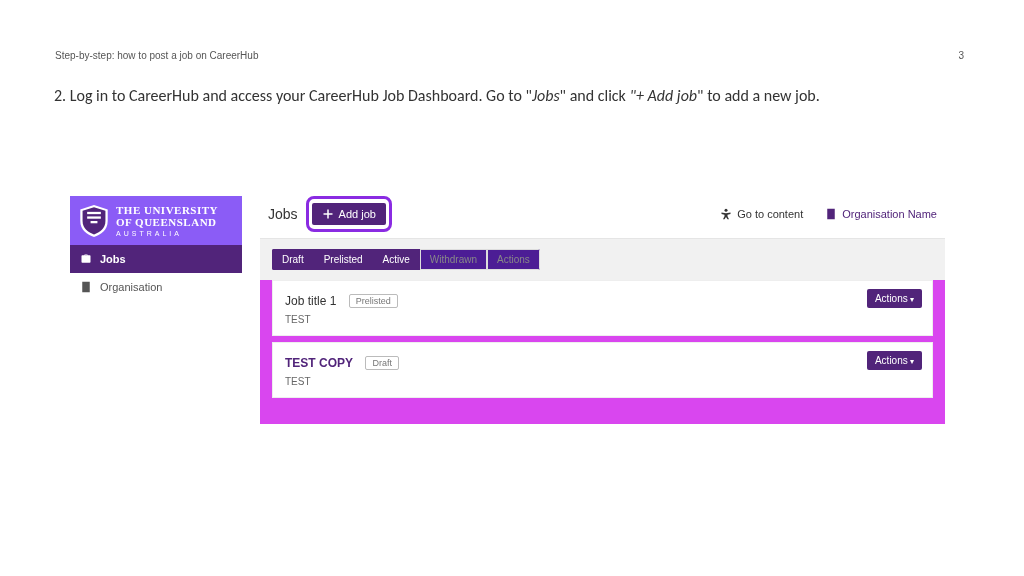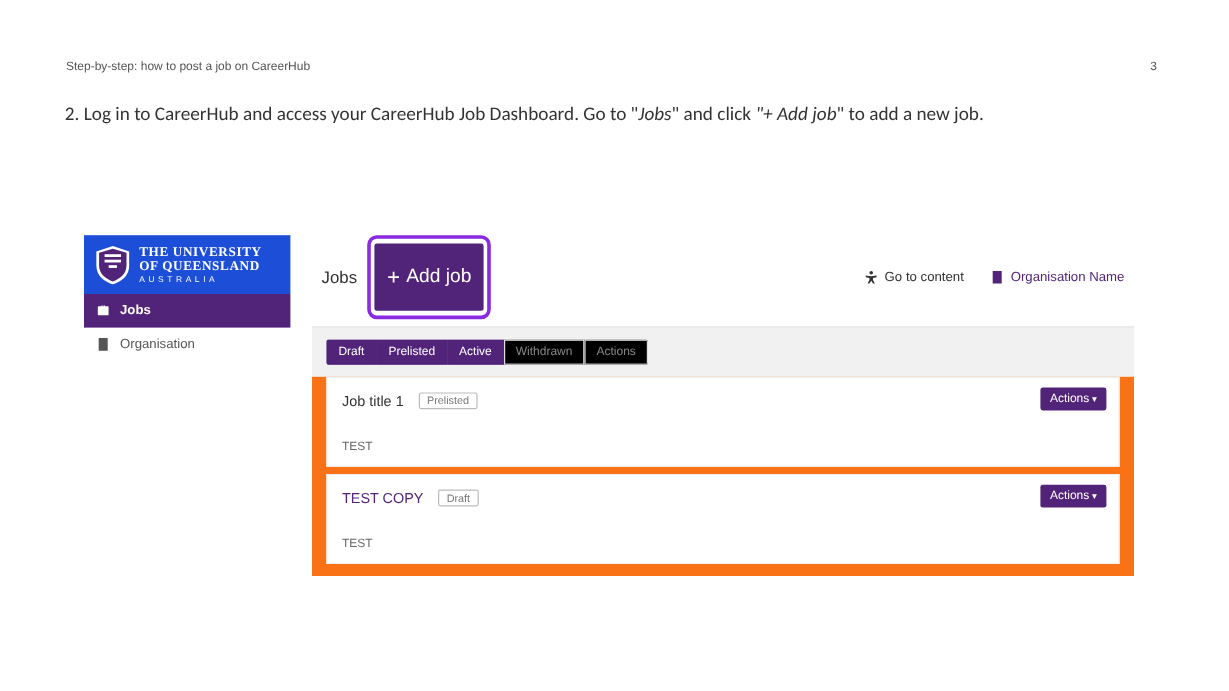--- a/index.html
+++ b/index.html
@@ -46,21 +46,21 @@
   }
 
   
   .sidebar {
     position: absolute;
     left: 0;
     top: 6px;
     width: 172px;
   }
   .logo-block {
-    background: #1d4ed8;
+    background: #8b5cf6;
     color: #fff;
     padding: 8px 10px;
     display: flex;
     align-items: center;
     gap: 8px;
   }
   .logo-shield {
     width: 28px;
     height: 32px;
   }
@@ -101,22 +101,22 @@
     gap: 8px;
   }
   .topbar-title {
     font-size: 14px;
     color: #333;
   }
   .add-job-btn {
     background: #51247a;
     color: #fff;
     border: none;
-    font-size: 16px;
-    padding: 19px 10px;
+    font-size: 11px;
+    padding: 5px 10px;
     border-radius: 2px;
     cursor: pointer;
     display: inline-flex;
     align-items: center;
     gap: 5px;
   }
   .add-job-highlight {
     border: 3px solid #8a2be2;
     border-radius: 8px;
     padding: 4px 3px;
@@ -140,66 +140,66 @@
     border-top: 1px solid #e5e5e5;
   }
   .tabgroup {
     display: inline-flex;
     border-radius: 2px;
     overflow: hidden;
   }
   .tab {
     font-size: 10px;
     padding: 4px 9px;
-    background: #000000;
+    background: #4c1d95;
     color: #888;
     border: 1px solid #ddd;
     cursor: pointer;
   }
   .tab.on {
     background: #51247a;
     color: #fff;
     border-color: #51247a;
   }
 
   .job-card {
     background: #fff;
     margin: 0 12px 6px 12px;
     padding: 10px 12px;
     border: 1px solid #eee;
     position: relative;
   }
   .job-card:first-of-type { margin-top: 0; }
   .job-title { font-size: 12px; display: inline-block; }
-  .job-title.purple { color: #51247a; font-weight: 400; }
+  .job-title.purple { color: #51247a; font-weight: 700; }
   .badge {
     font-size: 9px;
     border: 1px solid #bbb;
     color: #777;
     padding: 1px 6px;
     margin-left: 8px;
     border-radius: 2px;
     vertical-align: 1px;
   }
-  .job-sub { font-size: 10px; color: #666; margin-top: 24px; }
+  .job-sub { font-size: 10px; color: #666; margin-top: 5px; }
   .actions-btn {
     position: absolute;
     right: 10px;
     top: 8px;
     background: #51247a;
     color: #fff;
     border: none;
     font-size: 10px;
     padding: 4px 8px;
     border-radius: 2px;
     cursor: pointer;
   }
   .actions-btn:after { content: " \25BE"; font-size: 8px; }
 
-  .cards-area { background:#f97316; padding-bottom:4px;}
+  .cards-area { background:#d946ef; padding-bottom:20px;}
 </style>
 </head>
 <body>
 
 <div class="page-header">Step-by-step: how to post a job on CareerHub</div>
 <div class="page-number">3</div>
 
 <div class="instruction">
   <span>2. Log in to CareerHub and access your CareerHub Job Dashboard. Go to "</span><span class="italic">Jobs</span><span>" and click </span><span class="italic">"+ Add job</span><span>" to add a new job.</span>
 </div>

